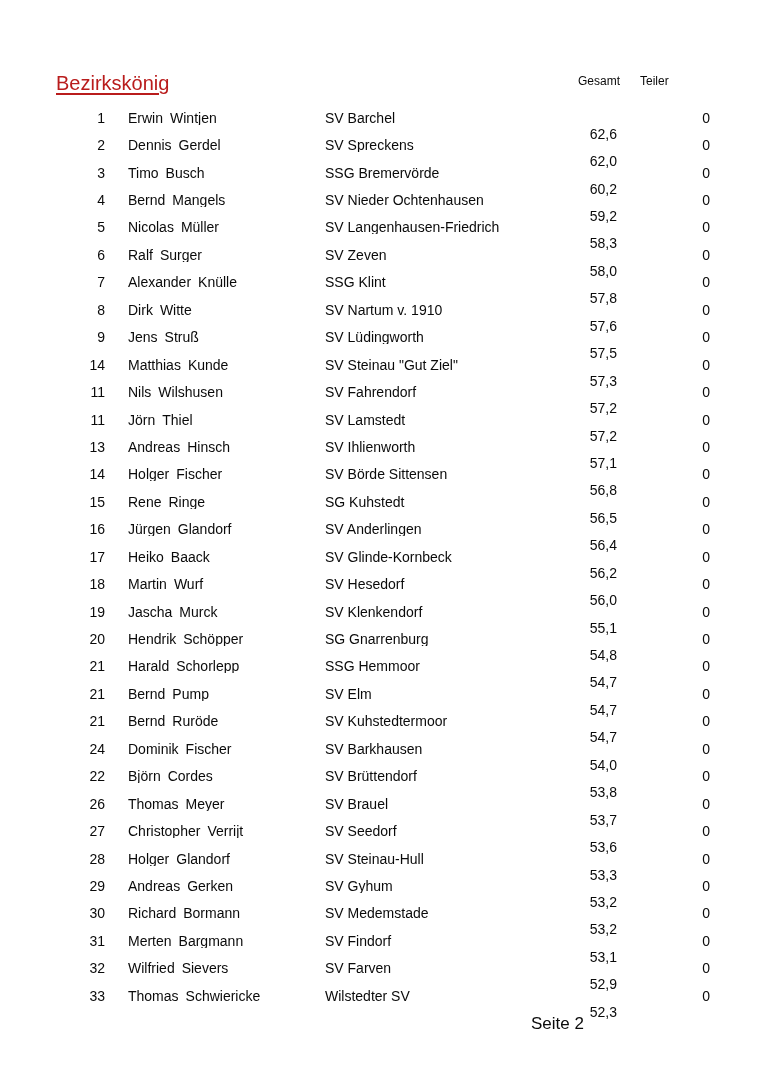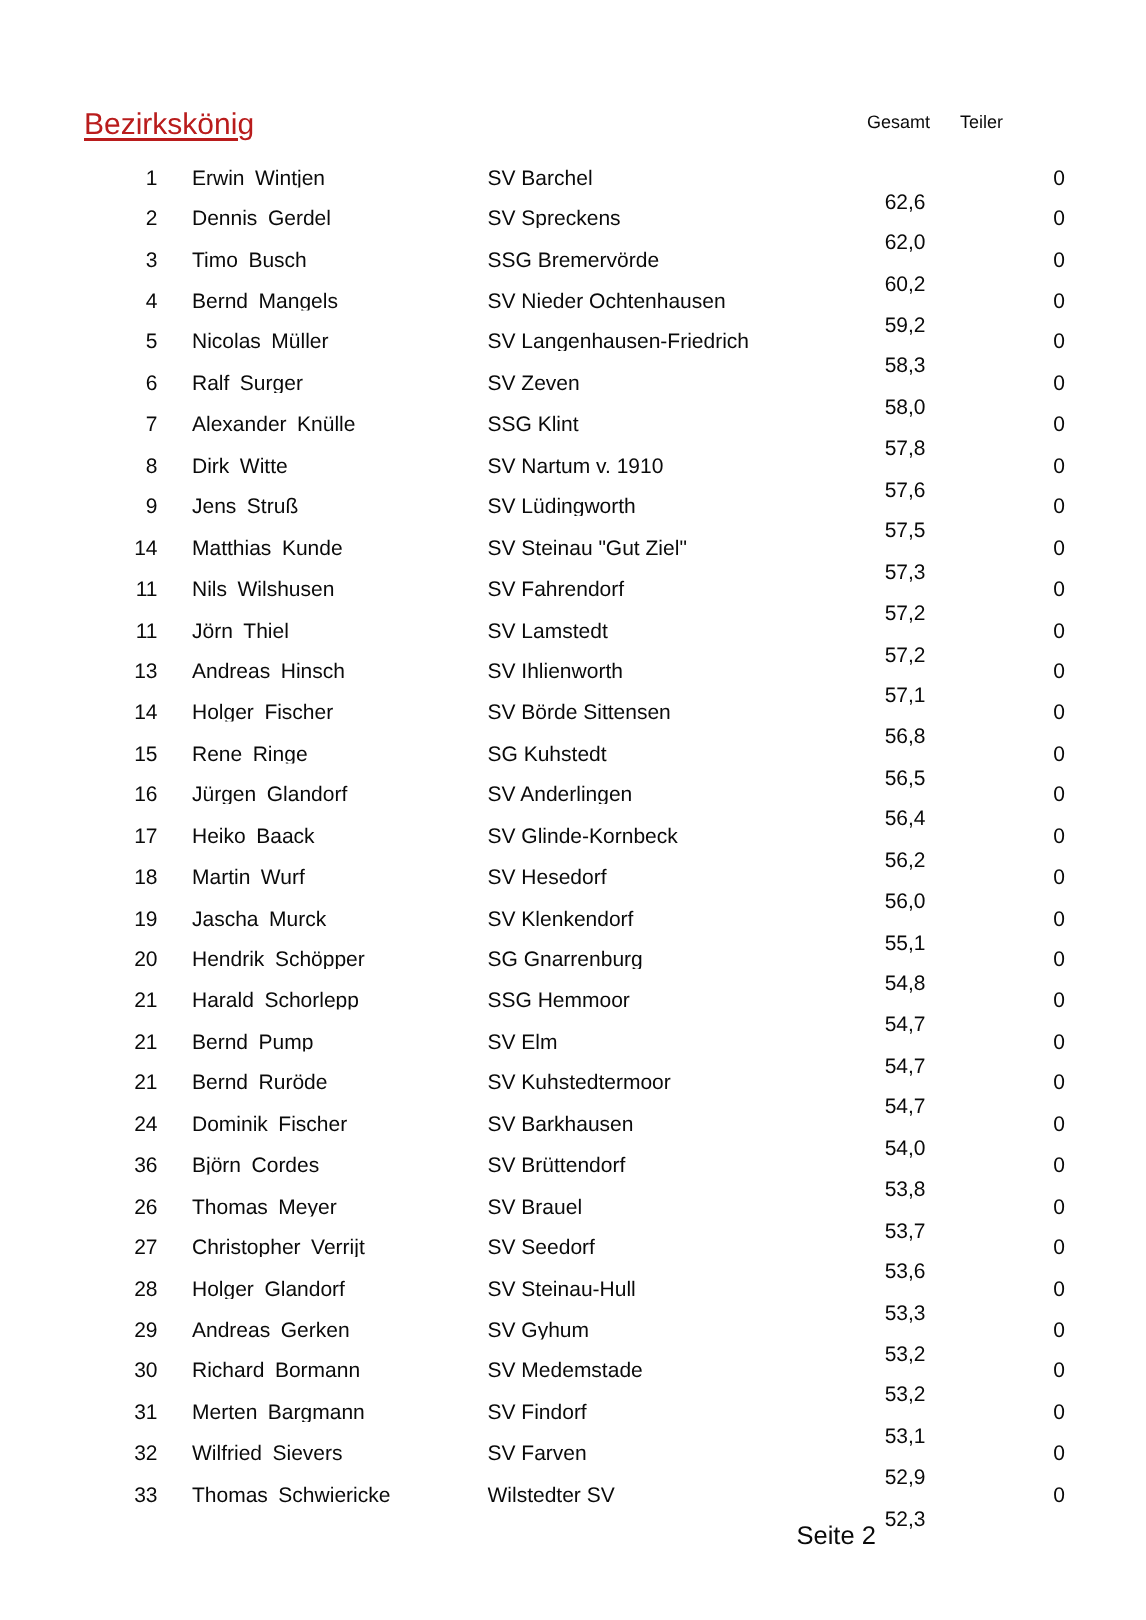--- a/index.html
+++ b/index.html
@@ -265,21 +265,21 @@
       <span class="c-teiler">0</span>
     </div>
       <div class="row">
       <span class="c-rank">24</span>
       <span class="c-name"><span class="first">Dominik</span><span class="last">Fischer</span></span>
       <span class="c-club">SV Barkhausen</span>
       <span class="c-gesamt">54,0</span>
       <span class="c-teiler">0</span>
     </div>
       <div class="row">
-      <span class="c-rank">36</span>
+      <span class="c-rank">22</span>
       <span class="c-name"><span class="first">Björn</span><span class="last">Cordes</span></span>
       <span class="c-club">SV Brüttendorf</span>
       <span class="c-gesamt">53,8</span>
       <span class="c-teiler">0</span>
     </div>
       <div class="row">
       <span class="c-rank">26</span>
       <span class="c-name"><span class="first">Thomas</span><span class="last">Meyer</span></span>
       <span class="c-club">SV Brauel</span>
       <span class="c-gesamt">53,7</span>

